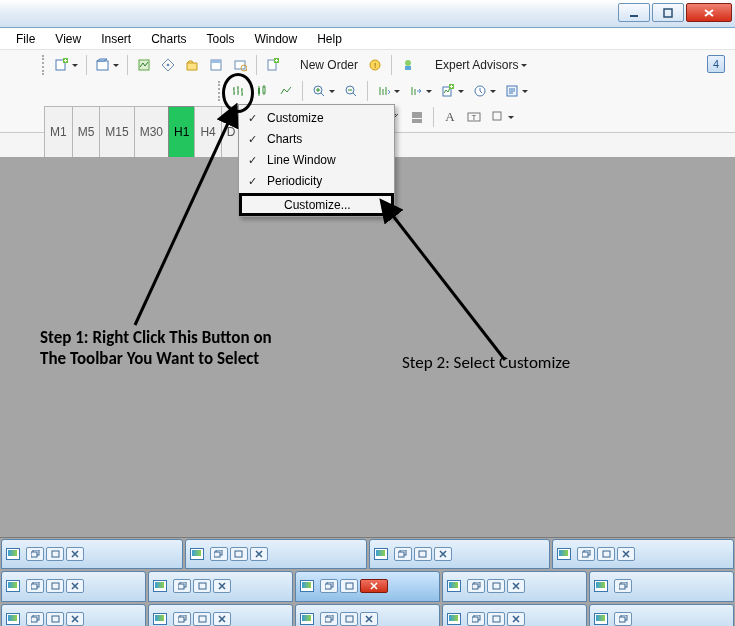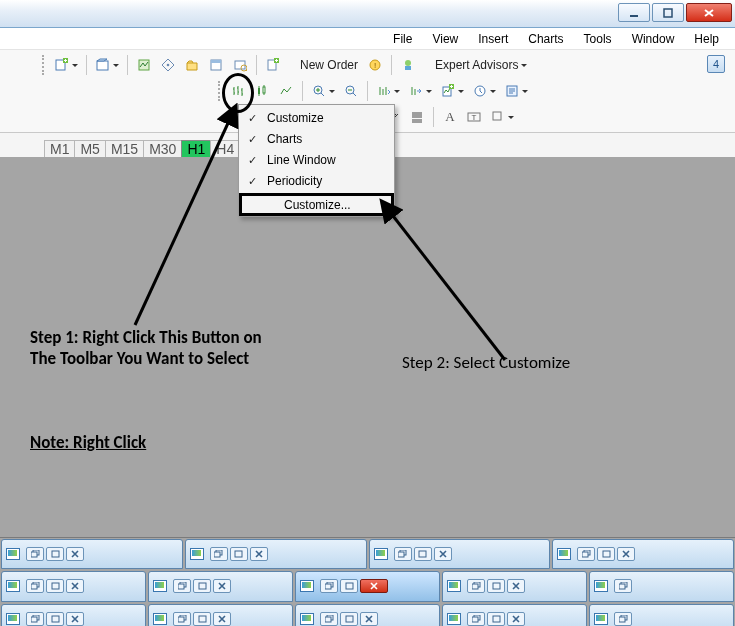--- a/index.html
+++ b/index.html
@@ -34,21 +34,20 @@
     background:linear-gradient(#f08070,#d42e18);
     border-color:#852017;
     width:46px;
   }
   
   .menubar{
     height:22px; display:flex; align-items:center;
     padding:0 6px;
     background:#fff;
     border-bottom:1px solid #e4e4e4;
-    justify-content:flex-end;
   }
   .menubar span{ padding:2px 10px; cursor:default;}
   
   .toolbars{
     background:#f8f8f8;
     border-bottom:1px solid #c9c9c9;
     padding:2px 0 2px 0;
   }
   .trow{
     display:flex;align-items:center;
@@ -78,23 +77,23 @@
   .lbl{margin-left:20px;font-size:12px;color:#222;}
   
   svg{display:block;}
   
   .periodrow{
     display:flex;align-items:flex-end;
     padding:4px 0 0 44px;height:24px;
     background:#f5f5f5;
   }
   .ptab{
-    font-size:14px;color:#555;
+    font-size:12px;color:#555;
     border:1px solid #b7b7b7;border-bottom:none;
-    padding:0 5px;margin-right:-1px;
+    padding:18px 5px;margin-right:-1px;
     background:#f1f1f1;
     cursor:default;
   }
   .ptab.active{
     background:#22c55e;border-color:#888;
     color:#000;
   }
   
   .workspace{
     position:relative;
@@ -128,21 +127,21 @@
   .ctxmenu .divider-custom{
     border:3px solid #000;
     height:23px;display:flex;align-items:center;
     padding-left:42px;margin:2px -2px -2px -2px;
   }
   
   .annot{
     position:absolute;color:#000;font-family:Calibri,sans-serif;
     font-size:17px;line-height:1.25;font-weight:400;
   }
-  .step1{ left:30px; top:170px; width:240px; font-weight:700;}
+  .step1{ left:40px; top:170px; width:240px; font-weight:700;}
   .step2{ left:402px; top:195px; font-weight:400;}
   .note{ left:30px; top:275px; font-weight:700; text-decoration:underline;}
   
   .circle-mark{
     position:absolute;
     left:222px; top:73px;
     width:32px;height:40px;
     border:3px solid #000;
     border-radius:50% / 50%;
     z-index:40;
@@ -481,21 +480,20 @@
         <marker id="ah2" markerWidth="8" markerHeight="8" refX="6" refY="4" orient="auto">
           <path d="M0 0 L8 4 L0 8 Z" fill="#000"></path>
         </marker>
       </defs>
     <path d="M130 165 L8 8" stroke="#000" stroke-width="3" fill="none" marker-end="url(#ah2)"></path>
   </svg>
 
   <div class="workspace">
     <div class="annot step1">Step 1: Right Click This Button on The Toolbar You Want to Select</div>
     <div class="annot step2">Step 2: Select Customize</div>
-    <div class="annot note">Note: Right Click</div>
   </div>
 
   <div class="mdi-area">
     <div class="mdi-row" id="mdirow0">
         <div class="mdi">
           <div class="wicon"></div>
           <div class="ctrl ">
             <svg width="9" height="8">
               <rect x="2" y="0" width="6" height="5" fill="none" stroke="#3c648d"></rect>
               <rect x="0" y="2" width="6" height="5" fill="#eef5fc" stroke="#3c648d"></rect>

